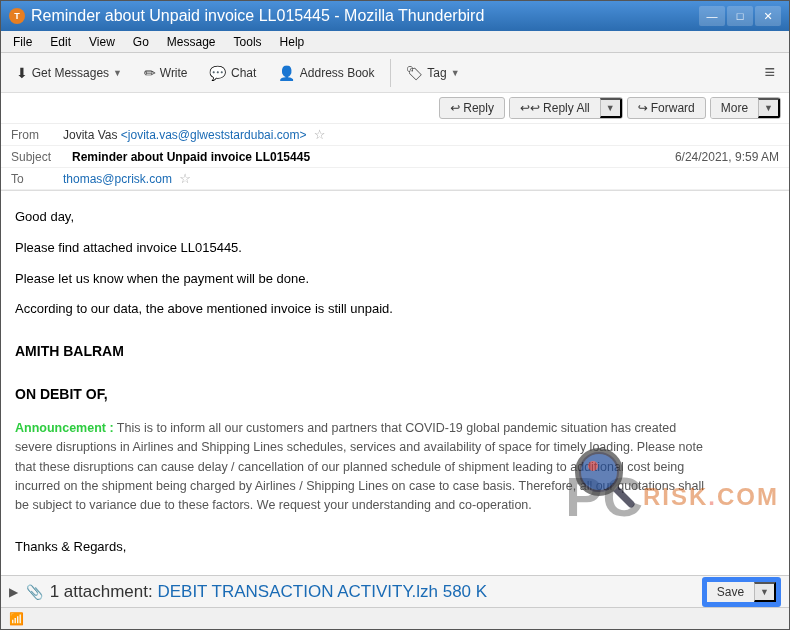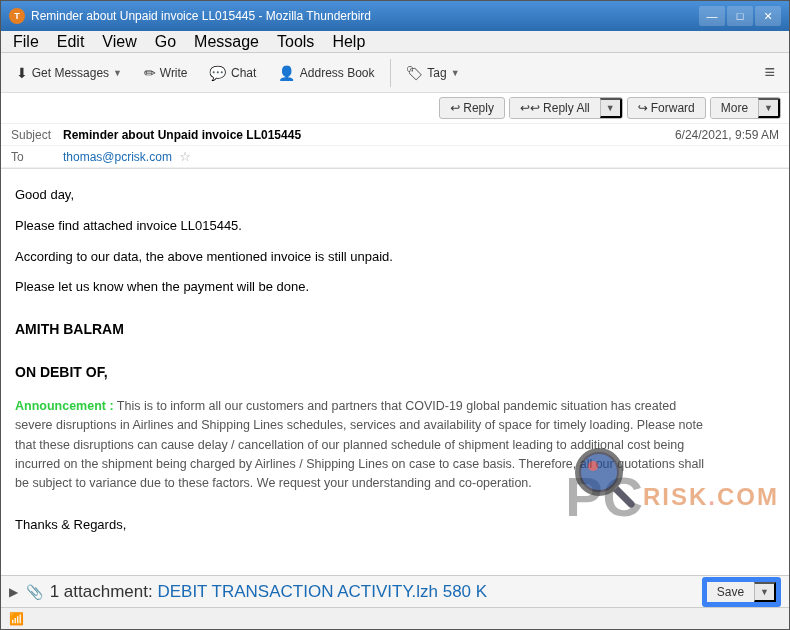--- a/index.html
+++ b/index.html
@@ -40,21 +40,21 @@
       border-radius: 50%;
       display: flex;
       align-items: center;
       justify-content: center;
       font-size: 9px;
       color: white;
       font-weight: bold;
     }
     .title-bar-text {
       flex: 1;
-      font-size: 12px;
+      font-size: 16px;
       font-weight: normal;
     }
     .title-bar-controls {
       display: flex;
       gap: 2px;
     }
     .title-btn {
       width: 26px;
       height: 20px;
       background: rgba(255,255,255,0.2);
@@ -74,21 +74,21 @@
       height: 22px;
       display: flex;
       align-items: center;
       padding: 0 4px;
       border-bottom: 1px solid #ccc;
       flex-shrink: 0;
       gap: 2px;
     }
     .menu-item {
       padding: 2px 8px;
-      font-size: 16px;
+      font-size: 12px;
       color: #000;
       cursor: pointer;
       border-radius: 2px;
     }
 
     
     .toolbar {
       background: #f5f5f5;
       height: 40px;
       display: flex;
@@ -195,20 +195,21 @@
       width: 52px;
       flex-shrink: 0;
     }
     .msg-field .value {
       color: #333;
       flex: 1;
     }
     .msg-field .value.bold {
       font-weight: bold;
       color: #000;
+      margin-left: 9px;
     }
     .msg-field .date-val {
       color: #555;
       font-size: 12px;
     }
     .star-icon {
       color: #aaa;
       font-size: 13px;
       margin-left: 4px;
       cursor: pointer;
@@ -428,42 +429,50 @@
         <span>Forward</span>
       </button>
       <div class="action-btn-split">
         <button class="main-part">
           <span>More</span>
         </button>
         <button class="drop-part">▼</button>
       </div>
     </div>
 
+    <div class="msg-field">
+      <span class="label">From</span>
+      <span class="value">
+        <span>Jovita Vas</span>
+        <span style="color:#1a6bb5;">&lt;jovita.vas@glweststardubai.com&gt;</span>
+        <span class="star-icon">☆</span>
+      </span>
+    </div>
 
     <div class="msg-field">
       <span class="label">Subject</span>
       <span class="value bold">Reminder about Unpaid invoice LL015445</span>
       <span class="date-val">6/24/2021, 9:59 AM</span>
     </div>
 
     <div class="msg-field">
       <span class="label">To</span>
       <span class="value">
         <span style="color:#1a6bb5;margin-top:44px;">thomas@pcrisk.com</span>
         <span class="star-icon">☆</span>
       </span>
     </div>
   </div>
 
   <div class="msg-body-container">
     <div class="msg-body">
       <p>Good day,</p>
       <p>Please find attached invoice LL015445.</p>
+      <p>Please let us know when the payment will be done.</p>
       <p>According to our data, the above mentioned invoice is still unpaid.</p>
-      <p>Please let us know when the payment will be done.</p>
       <div class="signature-name">AMITH BALRAM</div>
       <div class="signature-name">ON DEBIT OF,</div>
       <div class="announcement">
         <span class="ann-label">Announcement :</span><span> This is to inform all our customers and partners that COVID-19 global pandemic situation has created severe disruptions in Airlines and Shipping Lines schedules, services and availability of space for timely loading. Please note that these disruptions can cause delay / cancellation of our planned schedule of shipment leading to additional cost being incurred on the shipment being charged by Airlines / Shipping Lines on case to case basis. Therefore, all our quotations shall be subject to variance due to these factors. We request your understanding and co-operation.</span>
       </div>
       <br>
       <p>Thanks &amp; Regards,</p>
     </div>
 
     <div class="pcrisk-logo">

